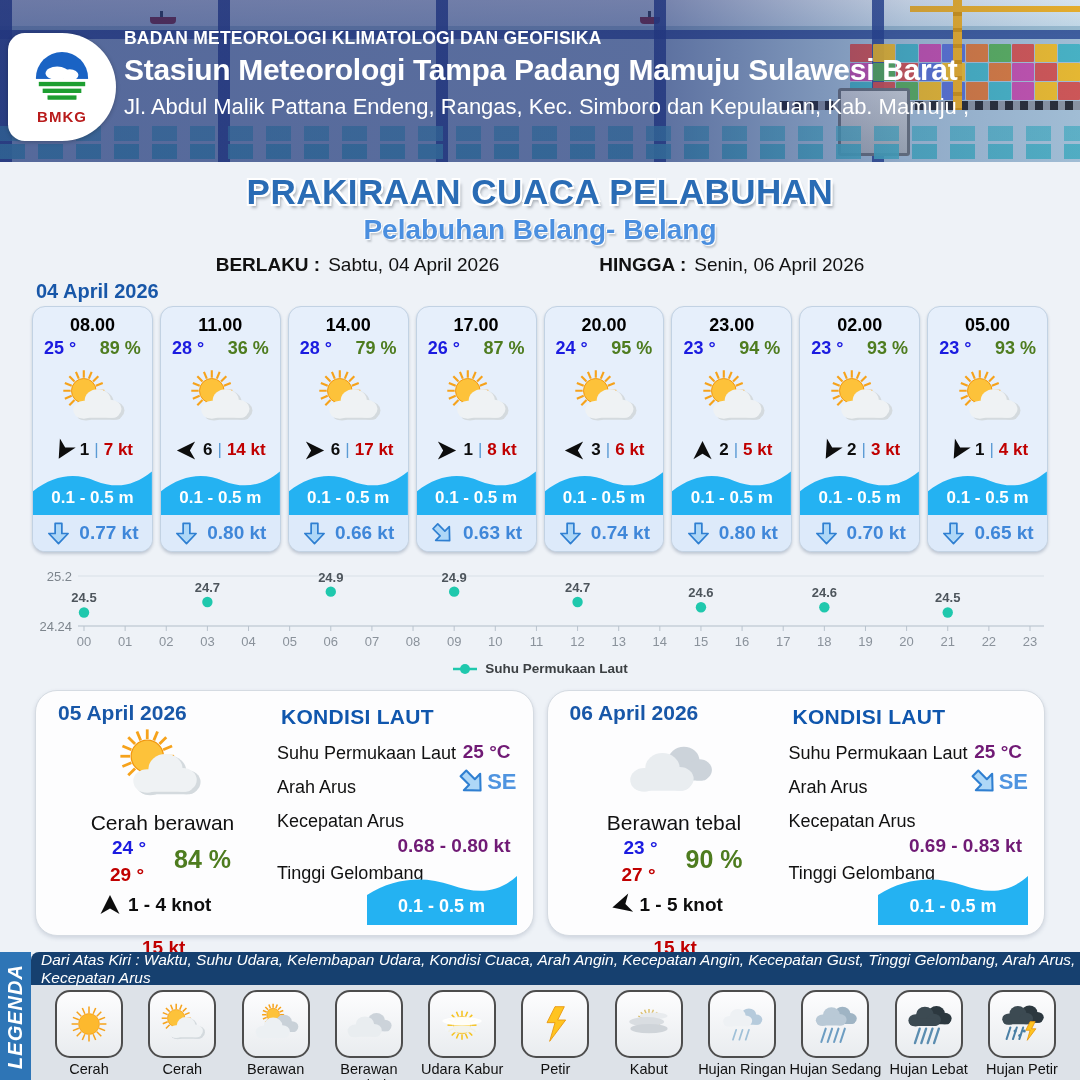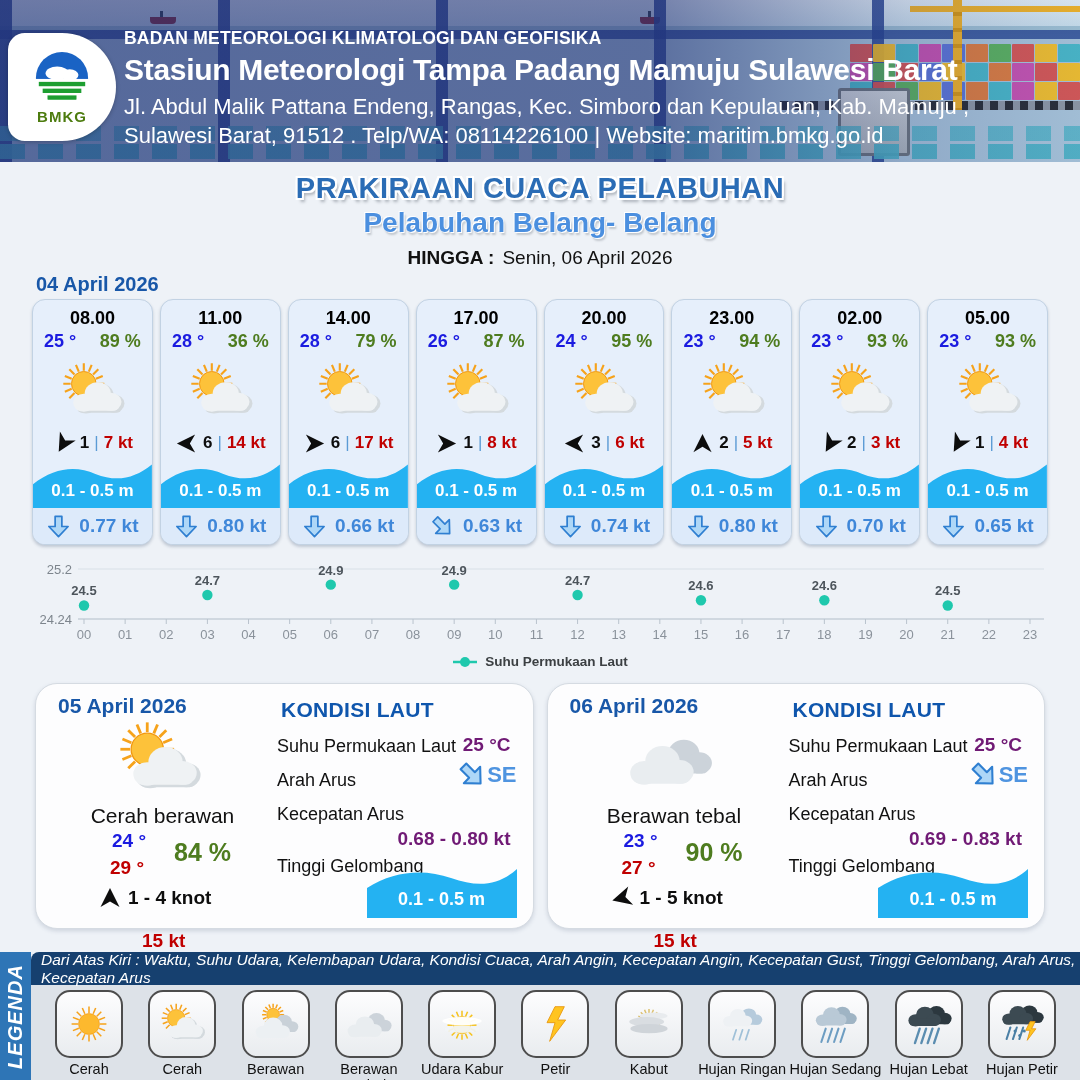--- a/index.html
+++ b/index.html
@@ -17,29 +17,29 @@
   .hdr-containers { position:absolute; top:44px; right:0; width:230px; height:56px; display:grid; grid-template-columns:repeat(10,1fr); grid-template-rows:repeat(3,1fr); gap:1px; }
   .hdr-containers div { border-radius:1px; opacity:.95; }
   .hdr-quay { position:absolute; top:101px; right:0; width:300px; height:9px; background:repeating-linear-gradient(90deg,#2a2f36 0 8px,#8e99a5 8px 15px); }
   .hdr-crane-mast { position:absolute; top:0; right:118px; width:9px; height:110px; background:repeating-linear-gradient(#f0b429 0 12px,#d89a14 12px 16px); }
   .hdr-crane-arm { position:absolute; top:6px; right:0; width:170px; height:6px; background:#f0b429; }
   .hdr-board { position:absolute; top:88px; right:170px; width:72px; height:68px; background:linear-gradient(#cfd6da,#aeb7bc); border:3px solid #6d777e; border-radius:3px; }
   .hdr-seats { position:absolute; left:0; right:0; bottom:3px; height:15px; background:repeating-linear-gradient(90deg,#4ab3c6 0 25px,transparent 25px 38px); opacity:.9; }
   .hdr-seats.row2 { bottom:21px; opacity:.75; }
   .hdr-overlay { position:absolute; inset:0; background:linear-gradient(90deg, rgba(30,43,112,.60) 0%, rgba(30,43,112,.57) 60%, rgba(30,43,112,.18) 84%, rgba(30,43,112,.06) 100%); }
   .logo { position:absolute; left:8px; top:33px; width:108px; height:108px; background:#fff; border-radius:18px 58px 58px 18px; display:flex; flex-direction:column; align-items:center; justify-content:center; z-index:5; box-shadow:0 1px 4px rgba(0,0,0,.25); }
-  .logo-text { font-size:15px; font-weight:bold; color:#4d7c0f; letter-spacing:1px; margin-top:1px; }
+  .logo-text { font-size:15px; font-weight:bold; color:#b91c1c; letter-spacing:1px; margin-top:1px; }
   .hdr-text { position:absolute; left:124px; top:28px; z-index:4; color:#fff; }
   .hdr-agency { font-size:17.5px; font-weight:bold; letter-spacing:.2px; }
   .hdr-station { font-size:30px; font-weight:bold; margin-top:4px; letter-spacing:-.3px; }
   .hdr-addr { font-size:22px; margin-top:5px; line-height:29px; font-weight:400; }
 
   
   .title-sec { text-align:center; padding-top:10px; flex:0 0 auto; }
-  .main-title { font-size:29px; font-weight:900; color:#2a6cb5; letter-spacing:.5px;
+  .main-title { font-size:35px; font-weight:900; color:#2a6cb5; letter-spacing:.5px;
     text-shadow:-2px -2px 0 #fff, 2px -2px 0 #fff, -2px 2px 0 #fff, 2px 2px 0 #fff, 3px 4px 3px rgba(90,100,110,.45); }
   .sub-title { font-size:28px; font-weight:800; color:#4b8fdf; margin-top:2px;
     text-shadow:-1px -1px 0 #fff, 1px 1px 0 #fff, 2px 3px 2px rgba(90,100,110,.3); }
   .validity { display:flex; justify-content:center; gap:100px; margin-top:8px; font-size:19px; color:#111; }
   .validity b { font-weight:bold; margin-right:8px; }
 
   
   .hourly-date { margin:4px 0 3px 36px; font-size:20px; font-weight:bold; color:#1857a8; }
   .cards { display:flex; gap:7px; margin:0 32px; flex:0 0 auto; }
   .card { flex:1 1 0; background:#e6effb; border:1px solid #c2d2e3; border-radius:13px; height:246px;
@@ -164,29 +164,29 @@
         <rect x="15" y="48" width="30" height="4.5" fill="#1d9e31"></rect>
       </g>
     </svg>
     <div class="logo-text">BMKG</div>
   </div>
   <div class="hdr-text">
     <div class="hdr-agency">BADAN METEOROLOGI KLIMATOLOGI DAN GEOFISIKA</div>
     <div class="hdr-station">Stasiun Meteorologi Tampa Padang Mamuju Sulawesi Barat</div>
     <div class="hdr-addr">
       <div>Jl. Abdul Malik Pattana Endeng, Rangas, Kec. Simboro dan Kepulauan, Kab. Mamuju ,</div>
-      <div>Sulawesi Barat, 91512 . Telp/WA: 08114226100 | Website: maritim.bmkg.go.id</div>
     </div>
   </div>
 </div>
 
 <div class="title-sec">
   <div class="main-title">PRAKIRAAN CUACA PELABUHAN</div>
   <div class="sub-title">Pelabuhan Belang- Belang</div>
   <div class="validity">
+    <div><b>BERLAKU :</b><span>Sabtu, 04 April 2026</span></div>
     <div><b>HINGGA :</b><span>Senin, 06 April 2026</span></div>
   </div>
 </div>
 
 <div class="hourly-date">04 April 2026</div>
 <div class="cards">
   <div class="card">
     <div class="c-time">08.00</div>
     <div class="c-th">
       <span class="c-temp">25 °</span>

